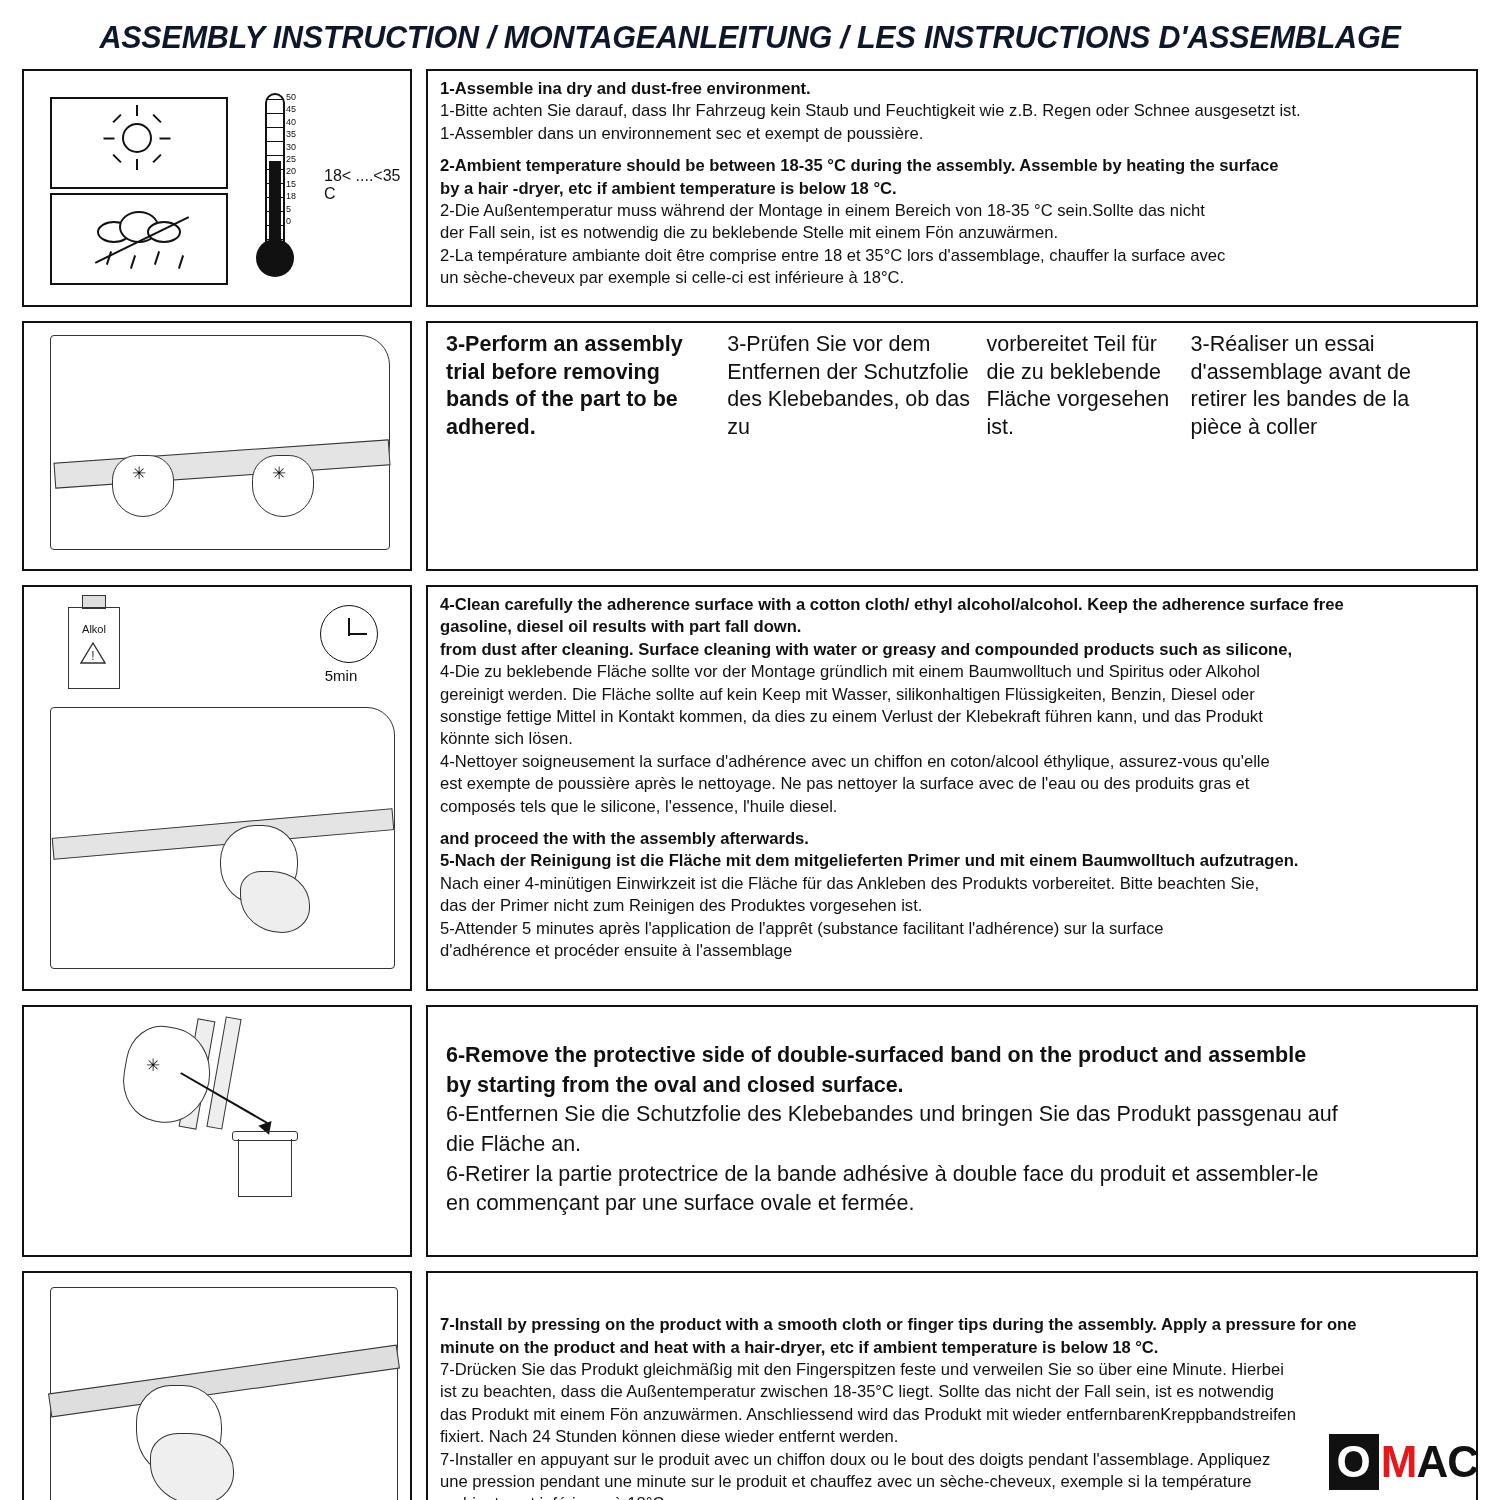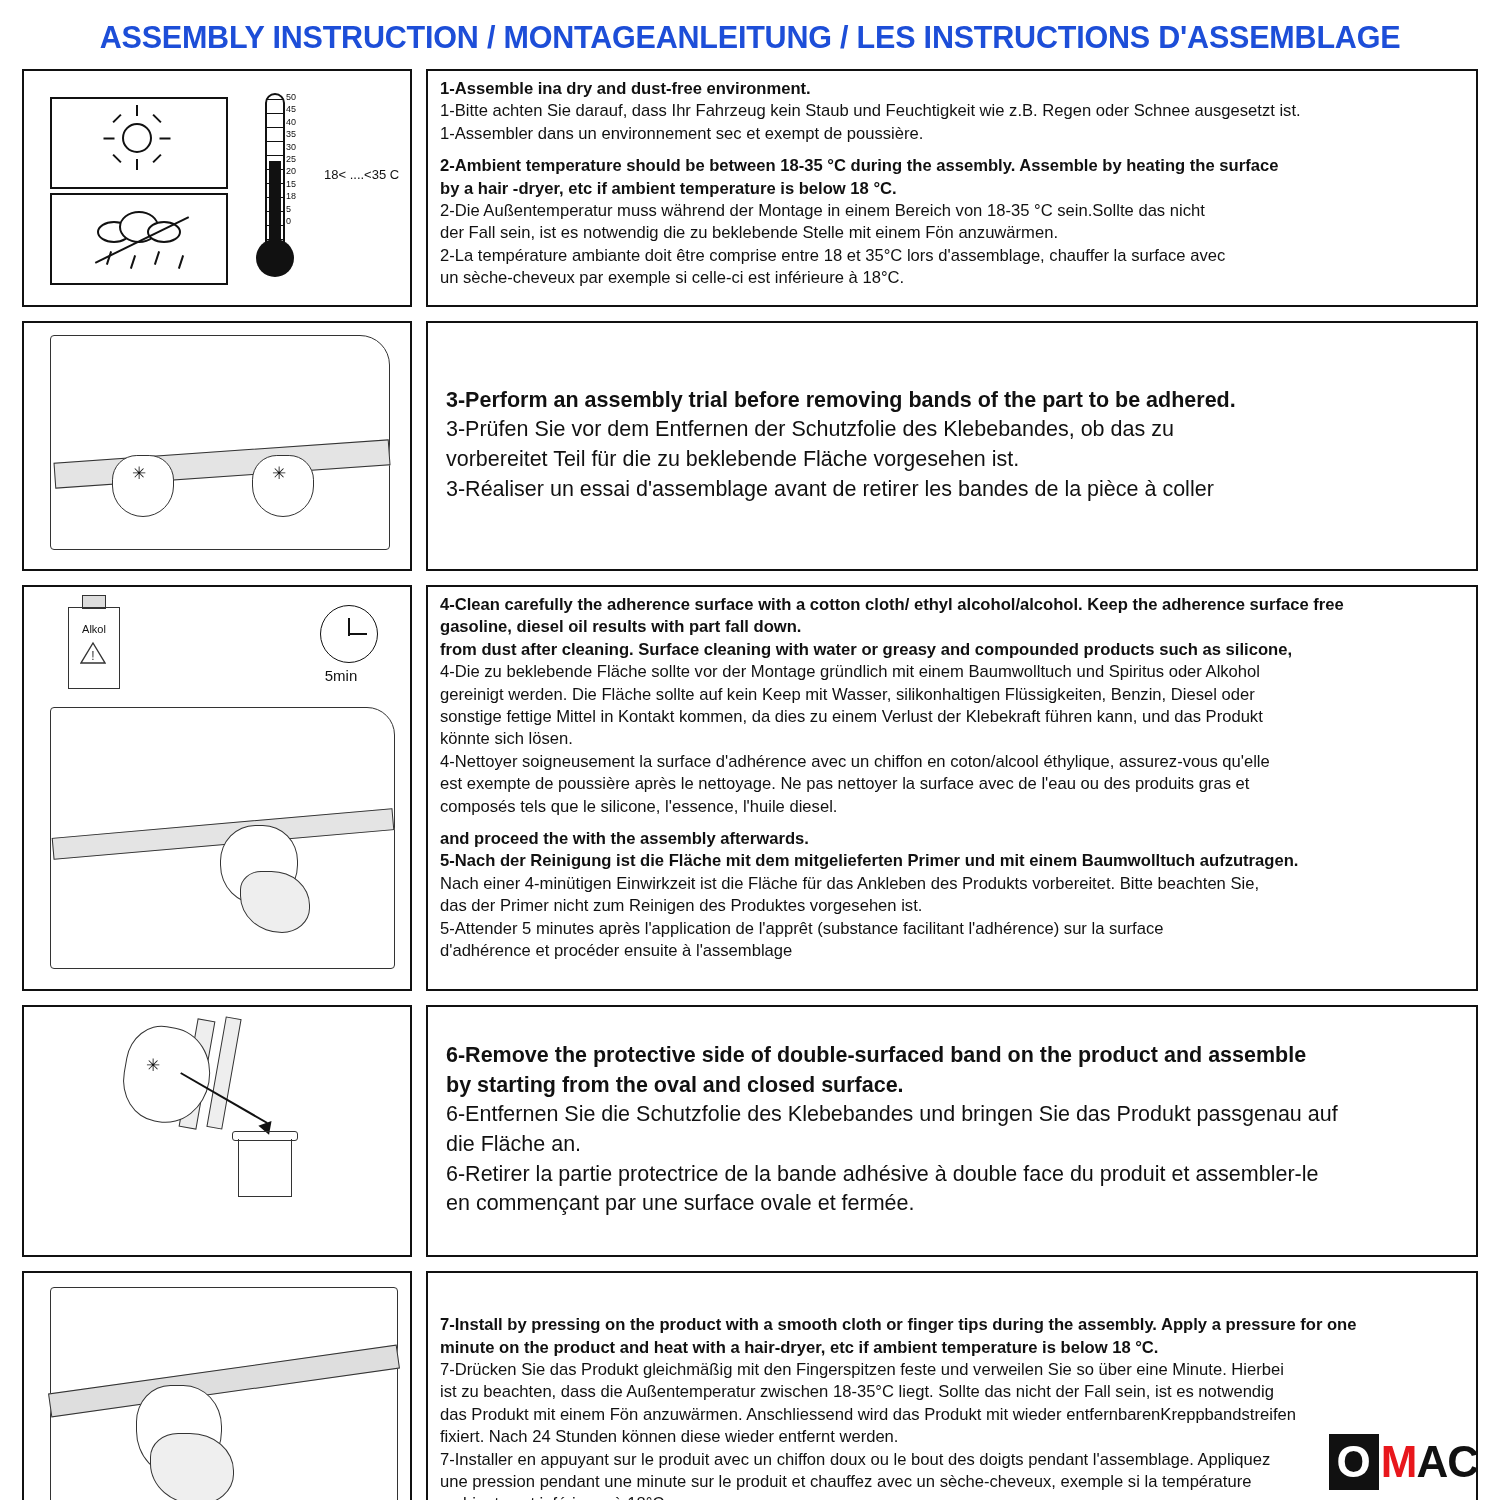--- a/index.html
+++ b/index.html
@@ -9,27 +9,28 @@
     background: #ffffff;
     font-family: "Liberation Sans", sans-serif;
     color: #111;
   }
   .page {
     width: 1500px; height: 1500px;
     position: relative;
     padding: 14px 22px 8px 22px;
   }
   .title {
-    color: #1d4ed8;
+    color: #0f172a;
     font-weight: bold;
     font-size: 30.5px;
     letter-spacing: -0.2px;
     text-align: center;
     white-space: nowrap;
     margin: 6px 0 14px 0;
+    font-style: italic;
   }
   .rows { display: flex; flex-direction: column; gap: 14px; }
   .row { display: flex; gap: 14px; align-items: stretch; }
   .cell {
     border: 2px solid #111;
     background: #fff;
     position: relative;
     overflow: hidden;
   }
   .pic { width: 390px; flex: 0 0 390px; }
@@ -55,21 +56,21 @@
   .cloud-c div { position: absolute; border: 2px solid #111; border-radius: 50%; background: #fff; }
   .drop { position: absolute; width: 2px; height: 14px; background: #111; transform: rotate(18deg); }
   .slash { position: absolute; width: 104px; height: 2px; background: #111; left: 38px; top: 44px; transform: rotate(-26deg); }
 
   .thermo { position: absolute; left: 228px; top: 20px; width: 46px; height: 198px; }
   .tube { position: absolute; left: 13px; top: 2px; width: 20px; height: 158px; border: 2px solid #111; border-radius: 10px 10px 0 0; background: #fff; }
   .bulb { position: absolute; left: 4px; top: 148px; width: 38px; height: 38px; background: #111; border-radius: 50%; }
   .stem { position: absolute; left: 17px; top: 70px; width: 12px; height: 92px; background: #111; }
   .ticks { position: absolute; left: 34px; top: 0px; font-size: 9px; line-height: 12.4px; color: #111; }
   .tickline { position: absolute; left: 15px; width: 16px; height: 1px; background: #111; }
-  .temprange { position: absolute; left: 300px; top: 96px; font-size: 13px; }
+  .temprange { position: absolute; left: 300px; top: 96px; font-size: 16px; }
 
   
   .r2 { height: 250px; }
   .panel2 { position: absolute; left: 26px; top: 12px; width: 340px; height: 215px; border: 1px solid #333; border-radius: 4px 30px 4px 4px; }
   .strip2 { position: absolute; left: 30px; top: 128px; width: 336px; height: 26px; background: #e4e4e4; border: 1px solid #333; transform: rotate(-4deg); }
   .hand { position: absolute; border: 1px solid #333; background: #fff; }
   .h-a { left: 88px; top: 132px; width: 62px; height: 62px; border-radius: 40% 40% 50% 50%; }
   .h-b { left: 228px; top: 132px; width: 62px; height: 62px; border-radius: 40% 40% 50% 50%; }
   .star { position: absolute; font-size: 17px; color: #111; }
 
@@ -192,21 +193,21 @@
 
     <div class="row">
       <div class="cell pic r2">
         <div class="panel2"></div>
         <div class="strip2"></div>
         <div class="hand h-a"></div>
         <div class="hand h-b"></div>
         <div class="star" style="left:108px;top:140px;">✳</div>
         <div class="star" style="left:248px;top:140px;">✳</div>
       </div>
-      <div class="cell txt r2" style="display:flex;flex-direction:column;justify-content:center;padding-left:18px;">
+      <div class="cell txt r2" style="display:flex;flex-direction:row;justify-content:center;padding-left:18px;">
         <p class="p big b">3-Perform an assembly trial before removing bands of the part to be adhered.</p>
         <p class="p big">3-Prüfen Sie vor dem Entfernen der Schutzfolie des Klebebandes, ob das zu</p>
         <p class="p big">vorbereitet Teil für die zu beklebende Fläche vorgesehen ist.</p>
         <p class="p big">3-Réaliser un essai d'assemblage avant de retirer les bandes de la pièce à coller</p>
       </div>
     </div>
 
     <div class="row">
       <div class="cell pic r3">
         <div class="bottlecap"></div>

